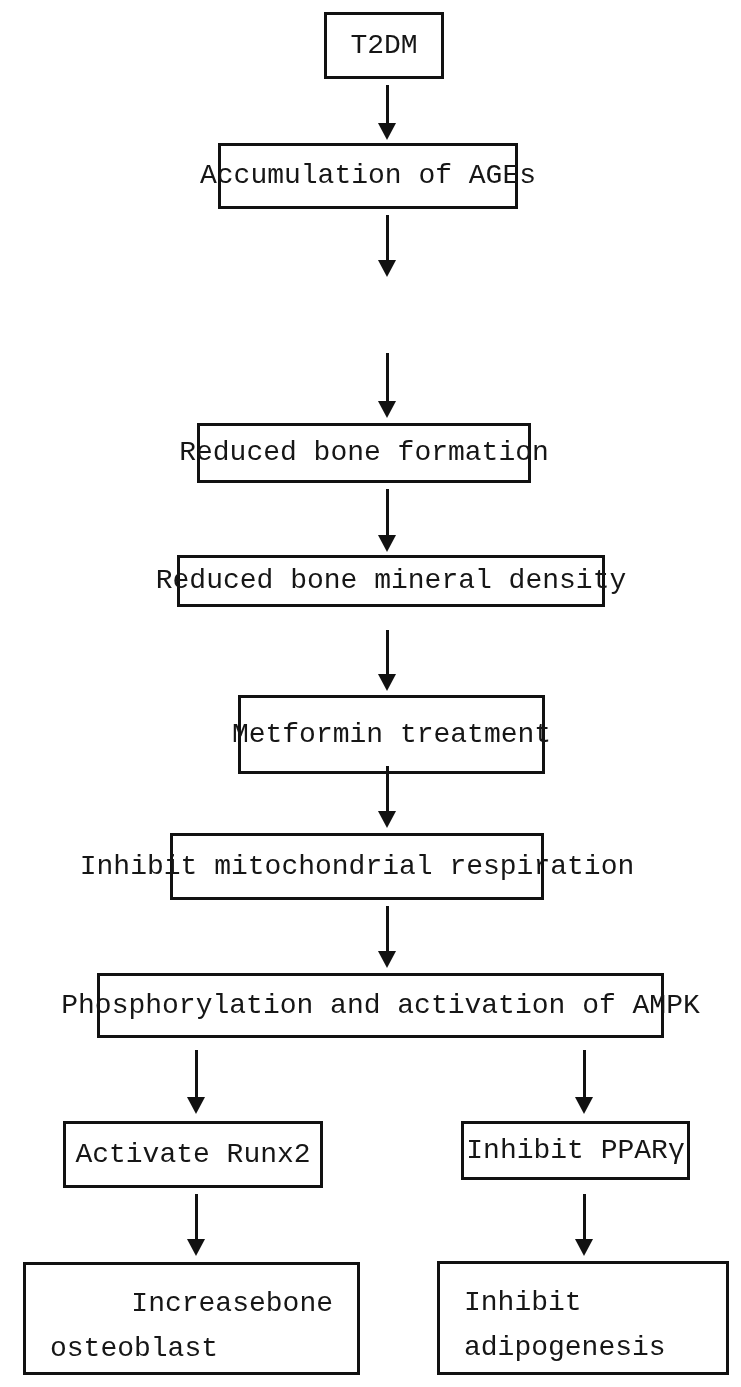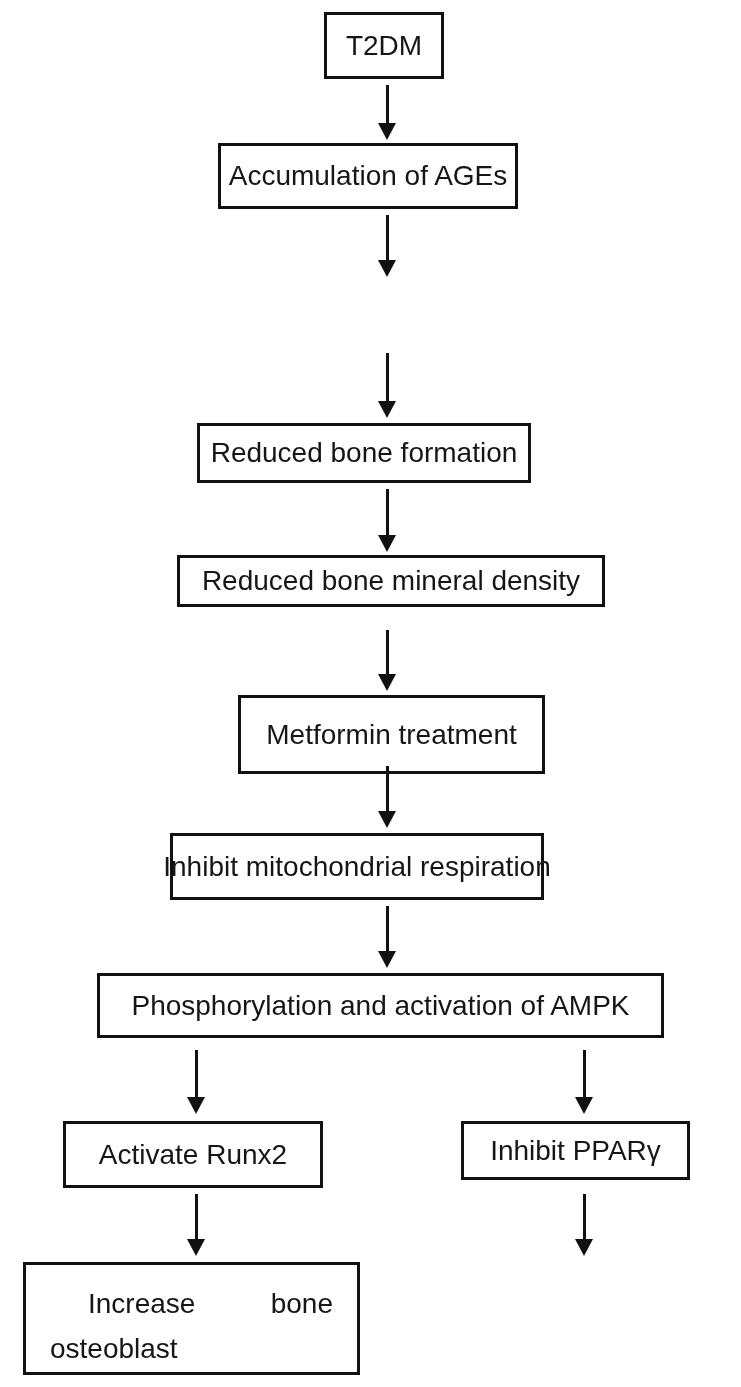--- a/index.html
+++ b/index.html
@@ -5,21 +5,21 @@
   html, body {
     margin: 0;
     padding: 0;
     background: #ffffff;
   }
   #canvas {
     position: relative;
     width: 741px;
     height: 1387px;
     background: #ffffff;
-    font-family: Liberation Sans, sans-serif;
+    font-family: Liberation Mono, monospace;
     color: #161616;
     overflow: hidden;
   }
   .node {
     position: absolute;
     box-sizing: border-box;
     border: 3px solid #111111;
     background: #ffffff;
     display: flex;
     align-items: center;
@@ -31,21 +31,21 @@
   }
   .node.multiline {
     display: block;
     text-align: left;
     padding: 16px 24px 0 24px;
     line-height: 1.62;
     white-space: normal;
   }
   .jline {
     display: flex;
-    justify-content: space-between;
+    justify-content: flex-end;
     margin-left: 38px;
   }
   .arrow {
     position: absolute;
     width: 18px;
     display: flex;
     flex-direction: column;
     align-items: center;
   }
   .arrow .shaft {
@@ -86,20 +86,24 @@
   <div class="node" style="left:461px; top:1121px; width:229px; height:59px;">Inhibit PPARγ</div>
 
   <div class="node multiline" style="left:23px; top:1262px; width:337px; height:113px;">
     <div class="jline">
       <span>Increase</span>
       <span>bone</span>
     </div>
     <div>osteoblast</div>
   </div>
 
+  <div class="node multiline" style="left:437px; top:1261px; width:292px; height:114px;">
+    <div>Inhibit</div>
+    <div>adipogenesis</div>
+  </div>
 
   <div class="arrow" style="left:378px; top:85px; height:55px;">
     <div class="shaft"></div>
     <div class="head"></div>
   </div>
 
   <div class="arrow" style="left:378px; top:215px; height:62px;">
     <div class="shaft"></div>
     <div class="head"></div>
   </div>

